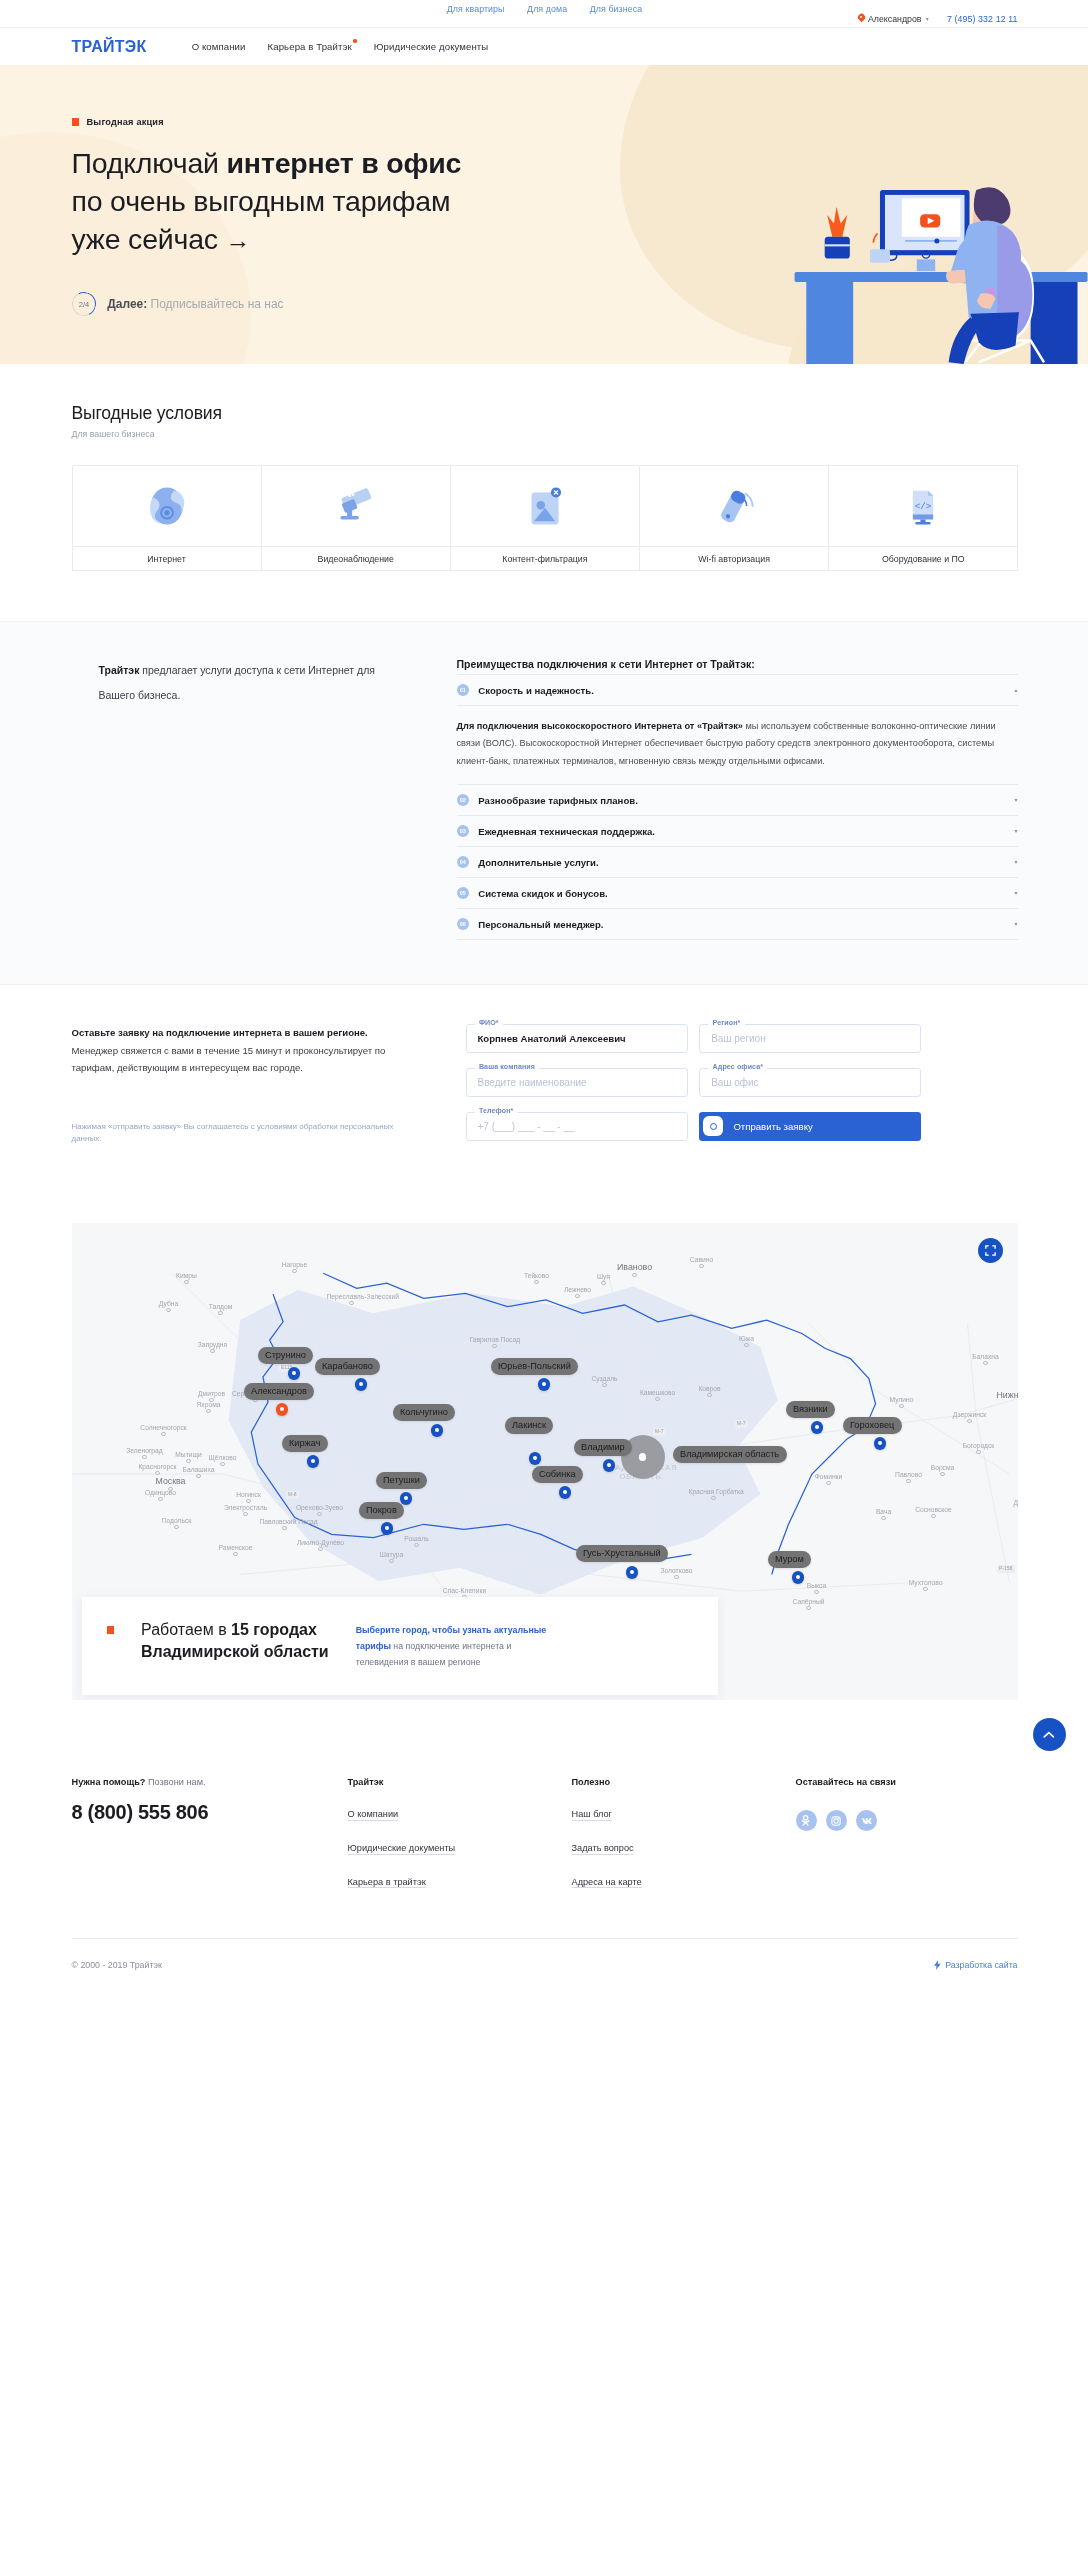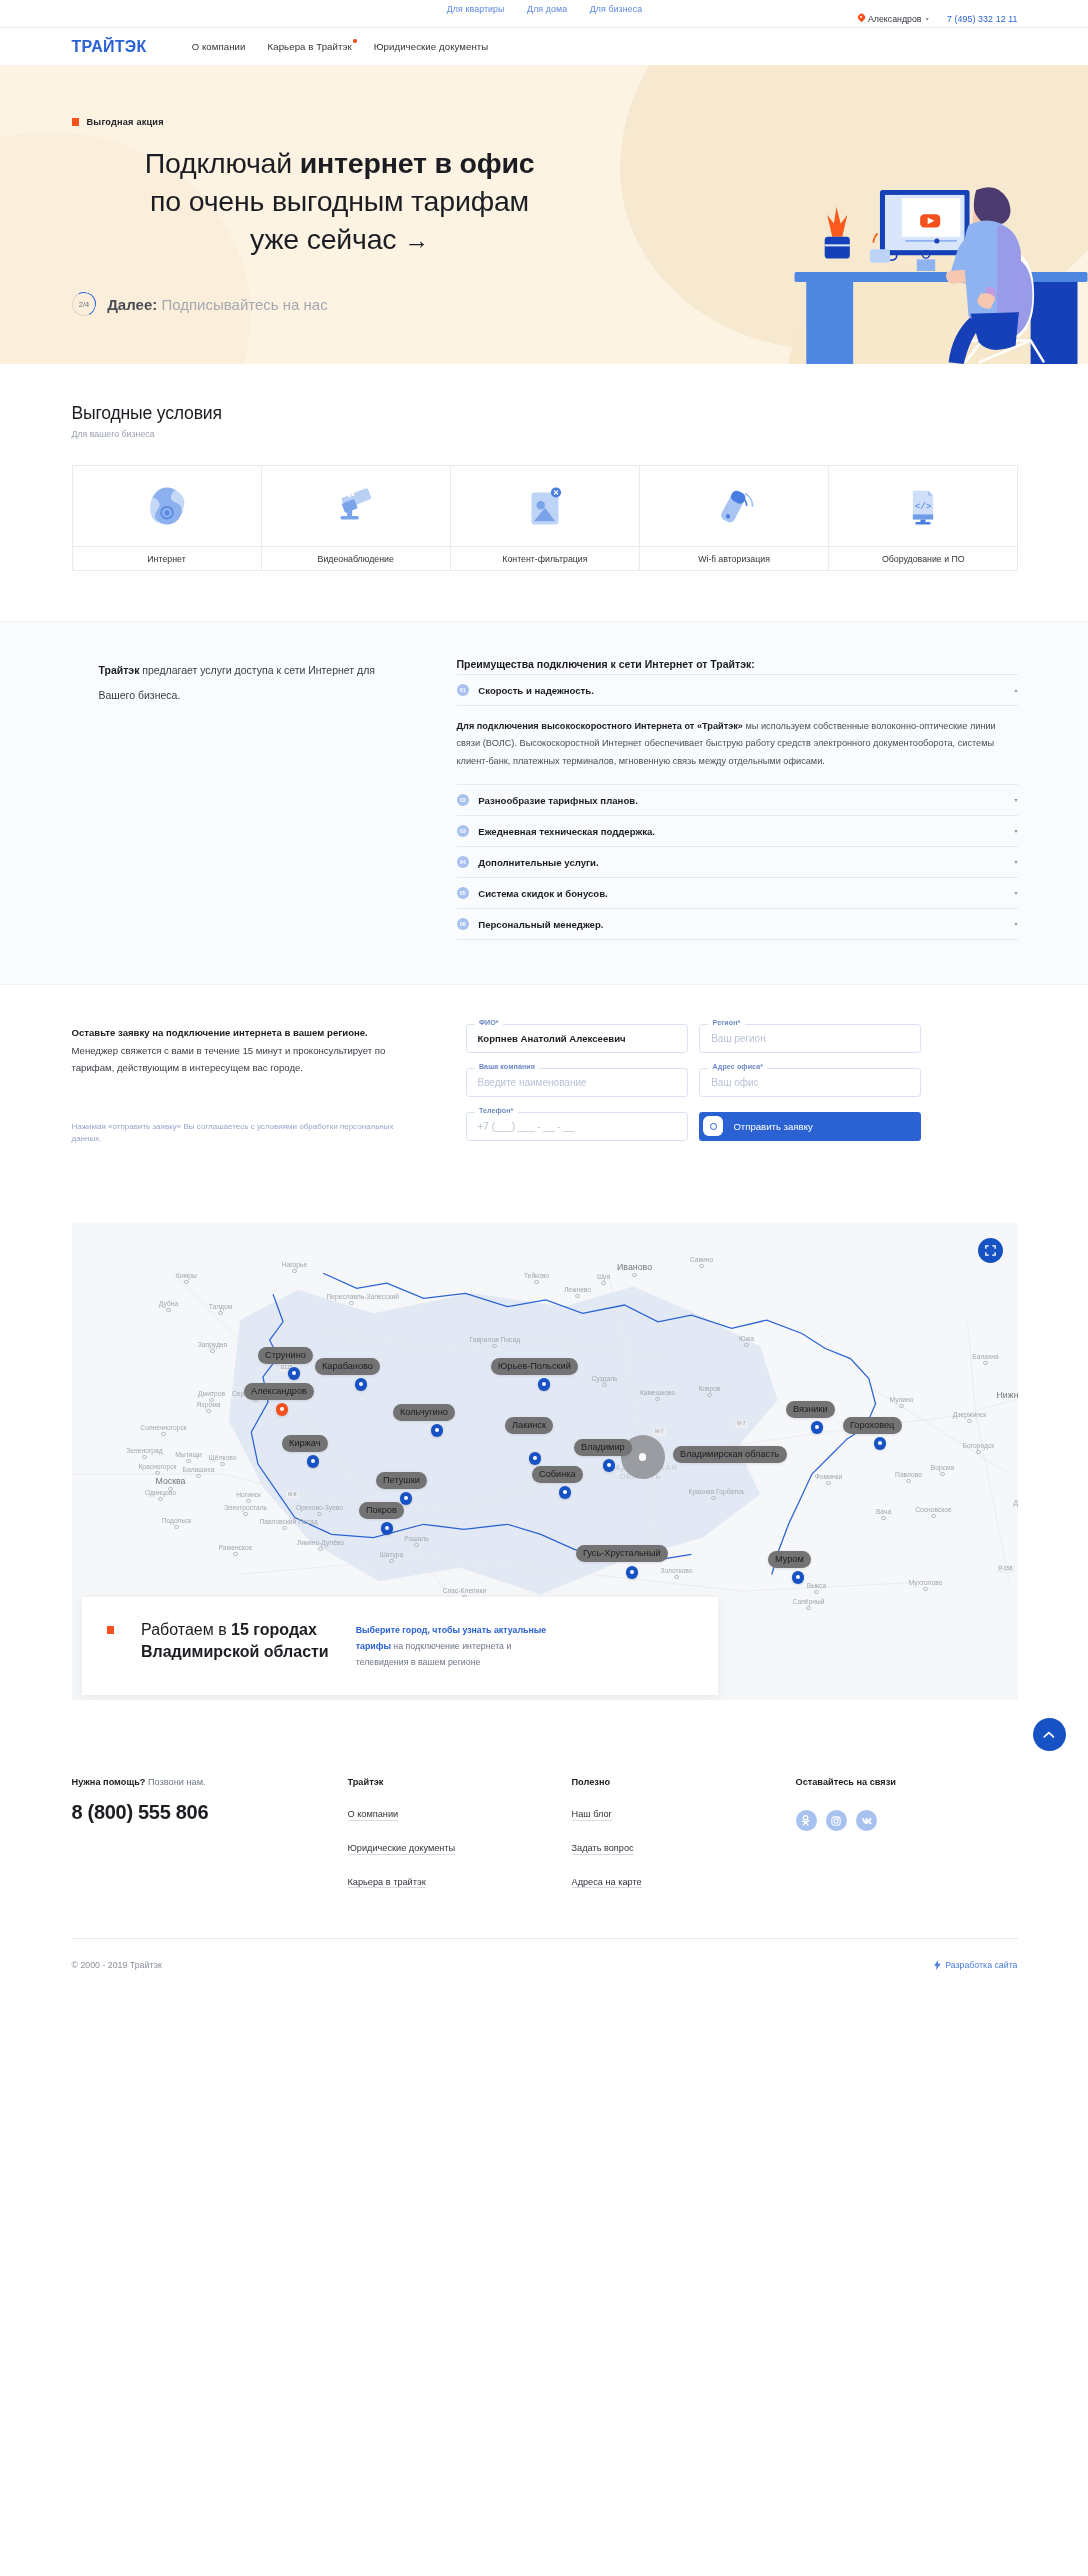--- a/index.html
+++ b/index.html
@@ -51,21 +51,21 @@
     font-size: 9.6px; color: #30333b; text-decoration: none; position: relative;
     letter-spacing: 0.1px;
   }
   .nav-dot {
     position: absolute; top: -1.7px; right: -5px; width: 3.3px; height: 3.3px;
     border-radius: 50%; background: #f4511e;
   }
 
   
   .hero {
-    position: relative; height: 299px; background: #fdf3e3; overflow: hidden; text-align: center;
+    position: relative; height: 299px; background: #fdf3e3; overflow: hidden;
   }
   .hero-blob1 {
     position: absolute; right: -50px; top: -117px; width: 519px; height: 402px;
     background: #f7e9d0; border-radius: 48% 52% 60% 40% / 55% 45% 55% 45%;
   }
   .hero-blob2 {
     position: absolute; left: -151px; top: 67px; width: 402px; height: 352px;
     background: #fbefdc; border-radius: 50% 50% 45% 55% / 48% 52% 48% 52%;
   }
   .hero-blob3 {
@@ -83,21 +83,21 @@
   .hero-h1 b { font-weight: 700; }
   .hero-arrow { font-weight: 300; font-size: 25px; }
   .hero-next { margin-top: 33px; display: flex; align-items: center; gap: 11.7px; }
   .dial {
     width: 24px; height: 24px; border-radius: 50%;
     border: 1.3px solid #ded7cb; border-top-color: #2a62d4; border-right-color: #2a62d4;
     display: flex; align-items: center; justify-content: center;
     transform: rotate(18deg);
   }
   .dial span { transform: rotate(-18deg); font-size: 7.5px; color: #6e7280; }
-  .next-txt { font-size: 15px; color: #a5a8b1; }
+  .next-txt { font-size: 12px; color: #a5a8b1; }
   .next-txt b { color: #4a4d55; font-weight: 700; }
 
   
   .illus { position: absolute; right: -17px; bottom: 0; width: 360px; height: 226px; }
 
   
   .sec-cards { padding: 39px 0 50px; }
   .sec-title { font-size: 17.6px; font-weight: 300; color: #1b1d22; letter-spacing: -0.2px; }
   .sec-sub { margin-top: 5px; font-size: 8.8px; color: #9aa0ae; }
   .cards { display: flex; gap: 0; margin-top: 26px; }

